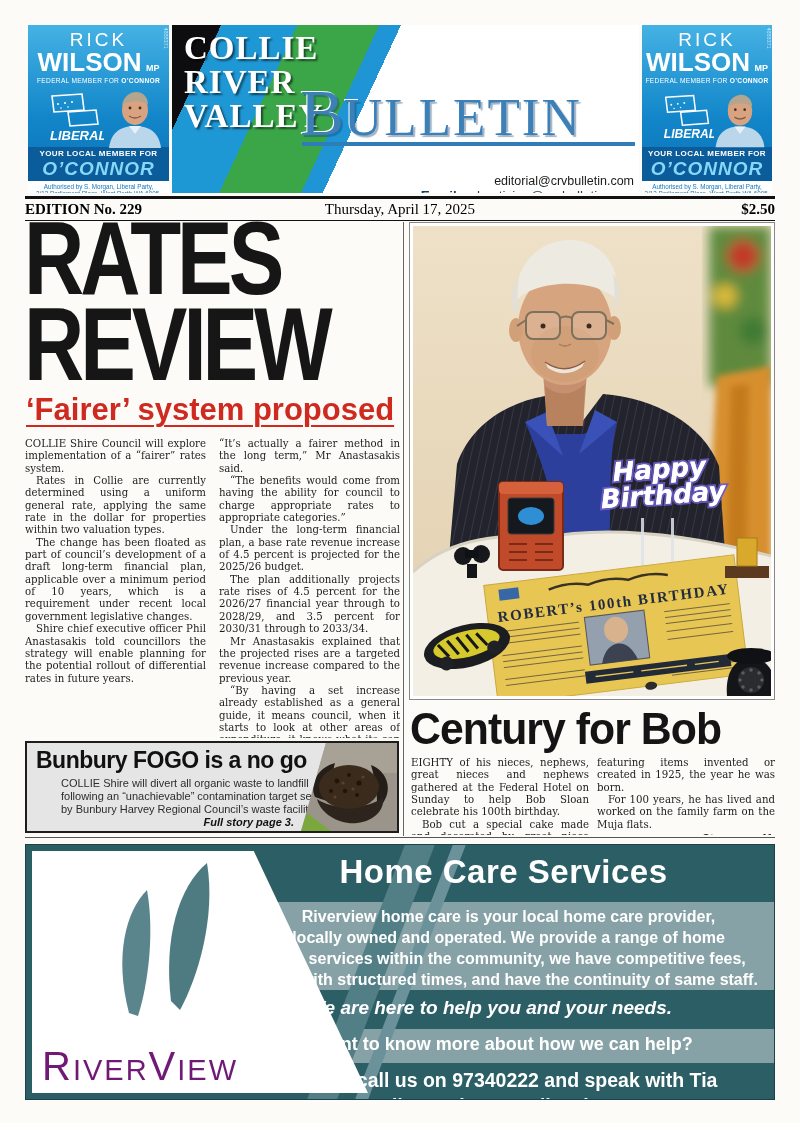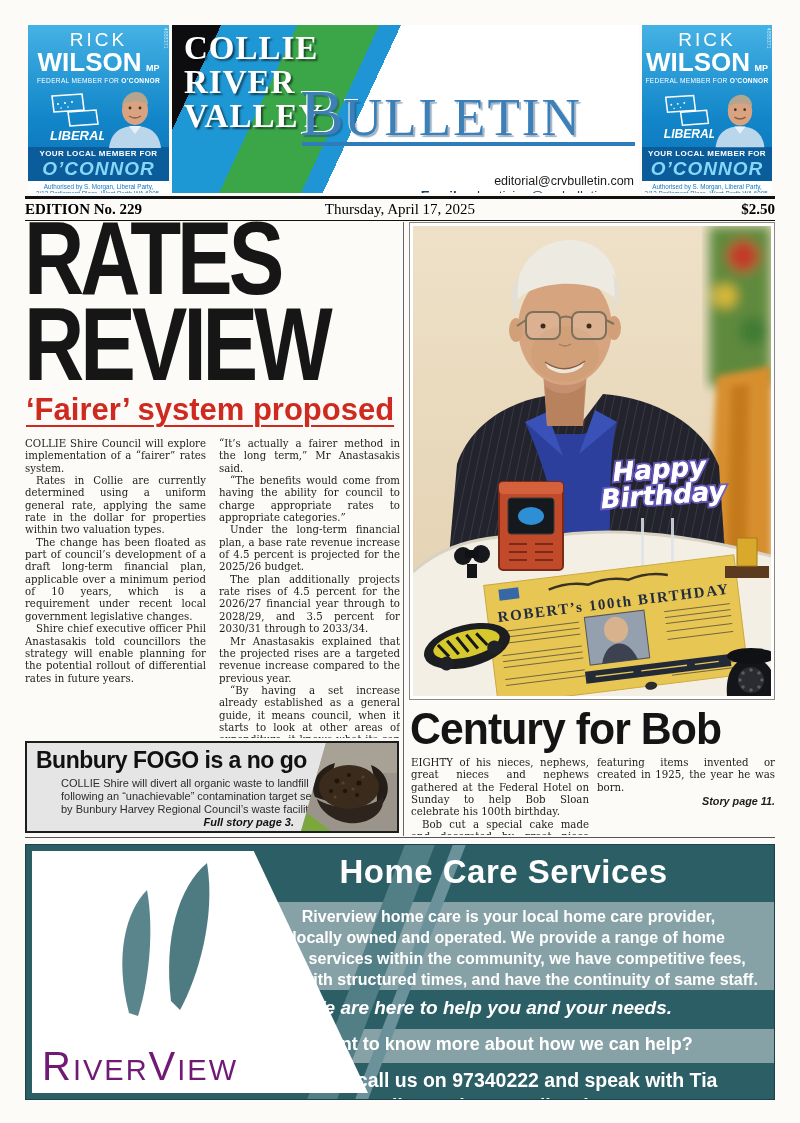--- a/index.html
+++ b/index.html
@@ -410,20 +410,21 @@
     </svg>
   </div>
 
   <div class="bobhl">Century for Bob</div>
   <div class="bobcols bob1">
     <p>EIGHTY of his nieces, nephews, great nieces and nephews gathered at the Federal Hotel on Sunday to help Bob Sloan celebrate his 100th birthday.</p>
     <p>Bob cut a special cake made and decorated by great niece Terri Davey,</p>
   </div>
   <div class="bobcols bob2">
     <p>featuring items invented or created in 1925, the year he was born.</p>
+    <p>For 100 years, he has lived and worked on the family farm on the Muja flats.</p>
     <p class="cta">Story page 11.</p>
   </div>
 
   <div class="fogo">
     <div class="fogo-hl">Bunbury FOGO is a no go</div>
     <div class="fogo-body">COLLIE Shire will divert all organic waste to landfill following an “unachievable” contamination target set by Bunbury Harvey Regional Council’s waste facility.</div>
     <div class="fogo-cta">Full story page 3.</div>
     <svg class="fogo-img" viewBox="0 0 96 88" preserveAspectRatio="none">
       <rect width="96" height="88" fill="#9a948a"></rect>
       <rect x="0" y="0" width="96" height="30" fill="#a8a296"></rect>

